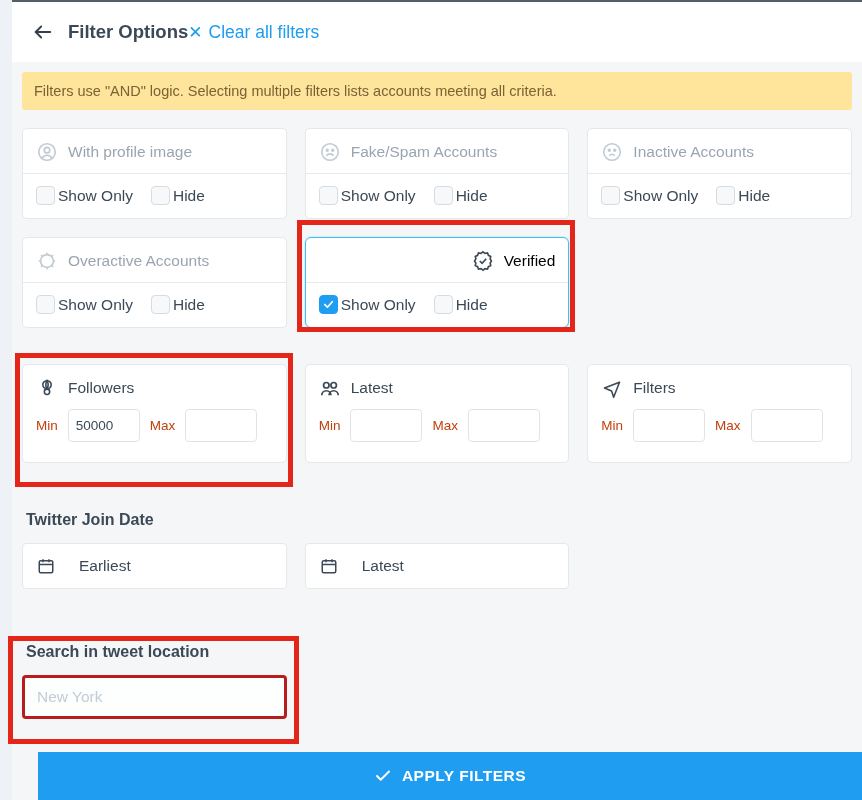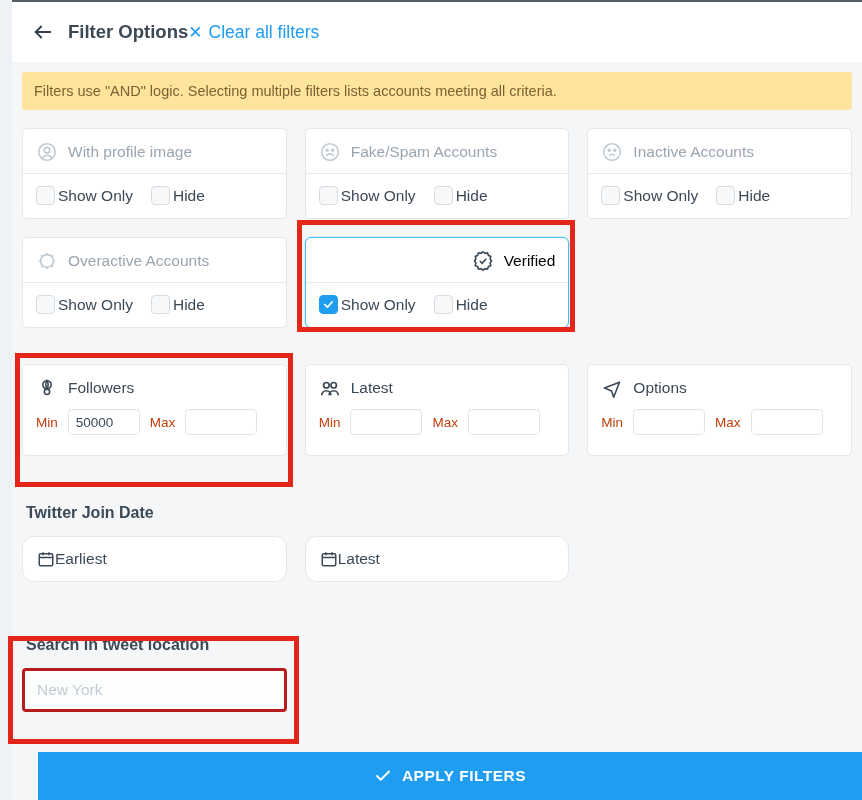--- a/index.html
+++ b/index.html
@@ -99,30 +99,30 @@
     padding:12px 13px 10px 13px;
     color:#3b4957; font-size:15.5px;
   }
   .ncard-head .ico { width:22px; height:22px; display:flex; align-items:center; justify-content:center; color:#3b4957; }
   .ncard-body {
     display:flex; align-items:center; gap:10px;
     padding:0 13px 20px 13px;
   }
   .lab { color:#c2410c; font-size:13.5px; }
   .ninput {
-    width:72px; height:26px; border:1px solid #e0e4e8; border-radius:4px;
+    width:72px; height:33px; border:1px solid #e0e4e8; border-radius:4px;
     padding:0 7px; font-size:13.5px; color:#3b4957; background:#fff;
   }
 
   
   .sect-title { color:#3b4957; font-size:16px; font-weight:700; margin:6px 0 14px 4px; }
 
   .date-card {
-    background:#fff; border:1px solid #e5e8eb; border-radius:12px;
-    display:flex; align-items:center; gap:0;
+    background:#fff; border:1px solid #e5e8eb; border-radius:4px;
+    display:flex; align-items:center; gap:24px;
     padding:13px 14px; color:#3b4957; font-size:15.5px;
   }
   .date-card .ico { width:18px; height:18px; color:#3b4957; }
 
   .loc-input {
     width:100%; height:44px; border:3px solid #b91c1c; border-radius:4px;
     background:#fdfefe; padding:0 12px; font-size:15.5px; color:#3b4957;
   }
   .loc-input::placeholder { color:#c3ccd4; }
 
@@ -344,21 +344,21 @@
         </div>
       </div>
       <div class="col">
         <div class="ncard">
           <div class="ncard-head">
             <span class="ico">
               <svg width="20" height="20" viewBox="0 0 24 24" fill="none" stroke="#3b4957" stroke-width="1.9" stroke-linejoin="round">
                   <path d="M3 12l18-7-7 18-2.5-7.5z"></path>
                 </svg>
             </span>
-            <span>Options</span>
+            <span>Filters</span>
           </div>
           <div class="ncard-body">
             <span class="lab">Min</span>
             <input class="ninput" value="" style="">
             <span class="lab">Max</span>
             <input class="ninput" value="" style="">
           </div>
         </div>
       </div>
     </div>

